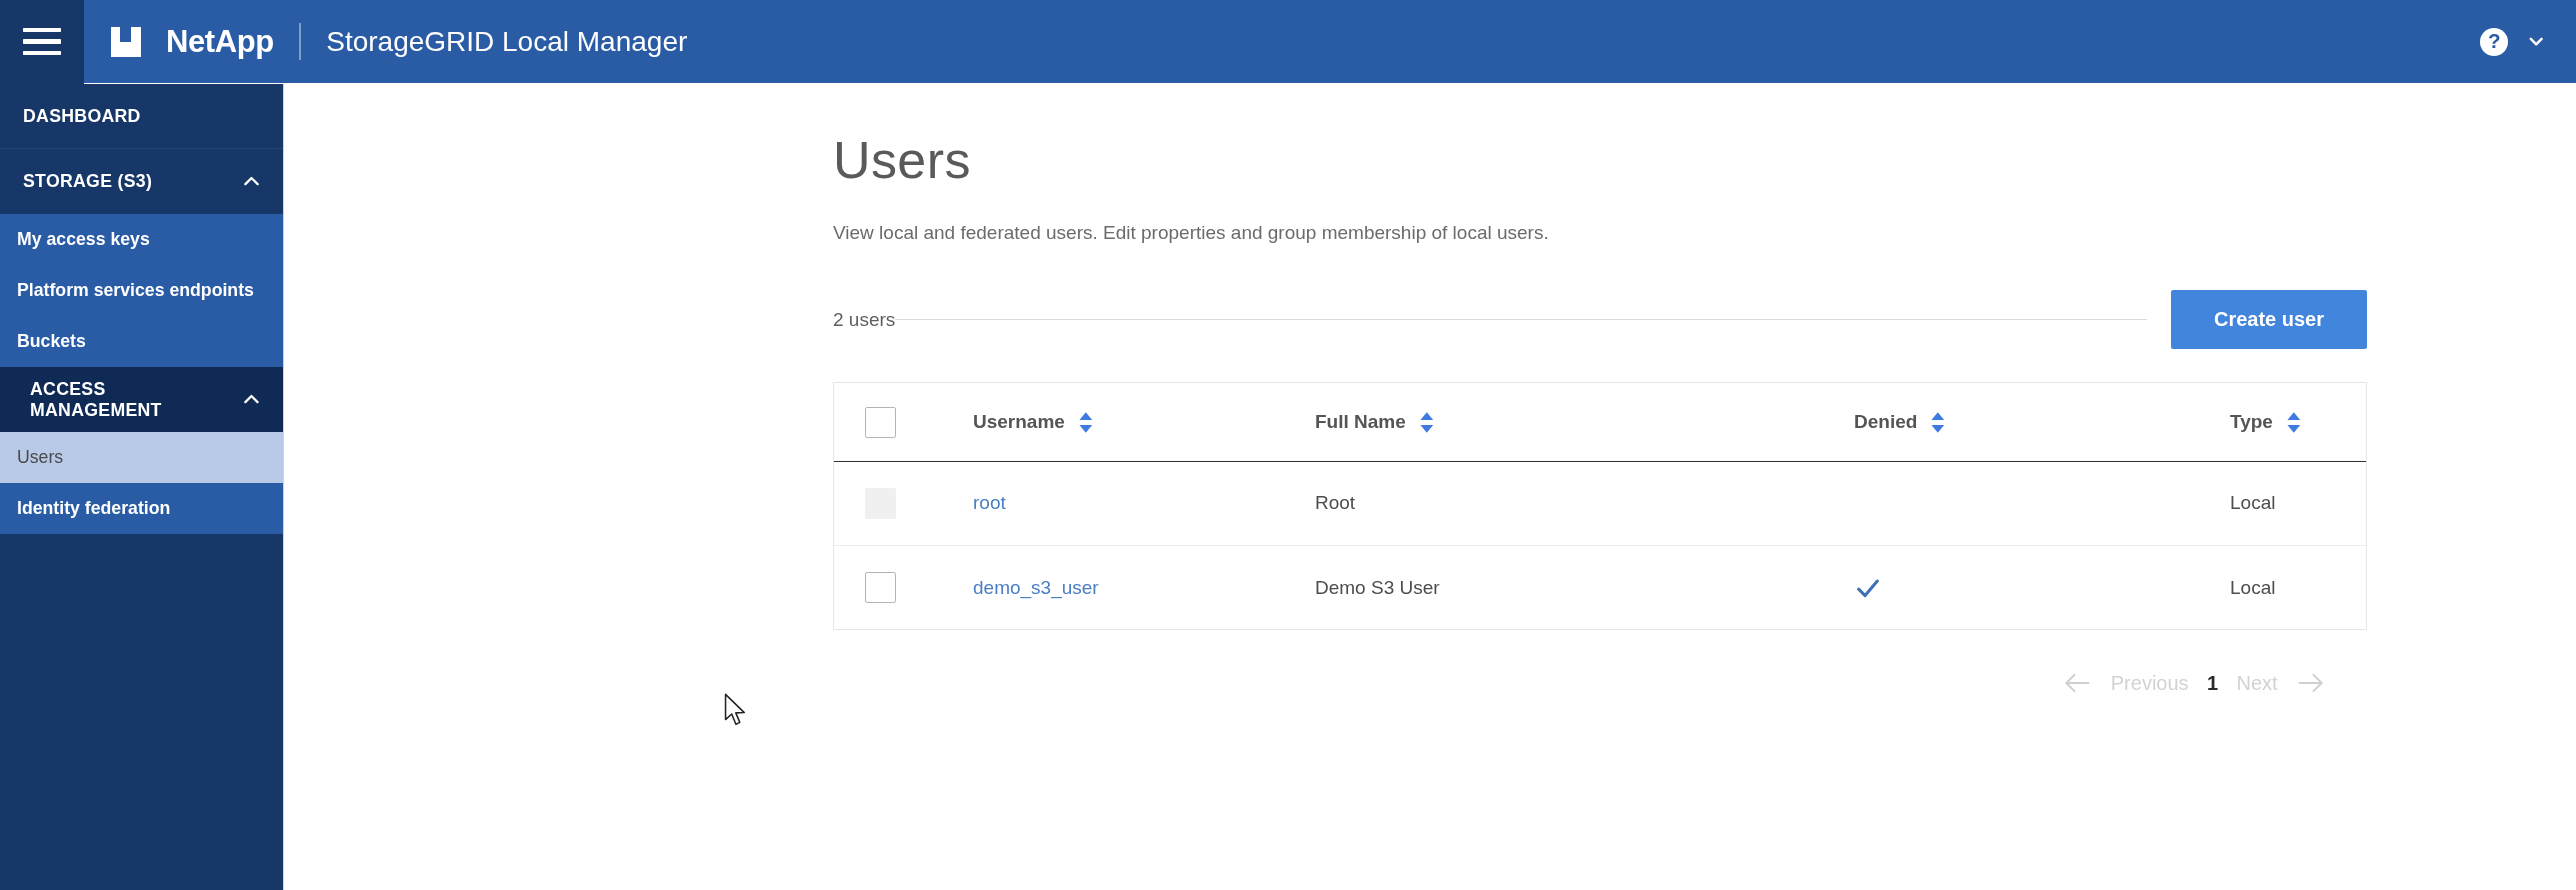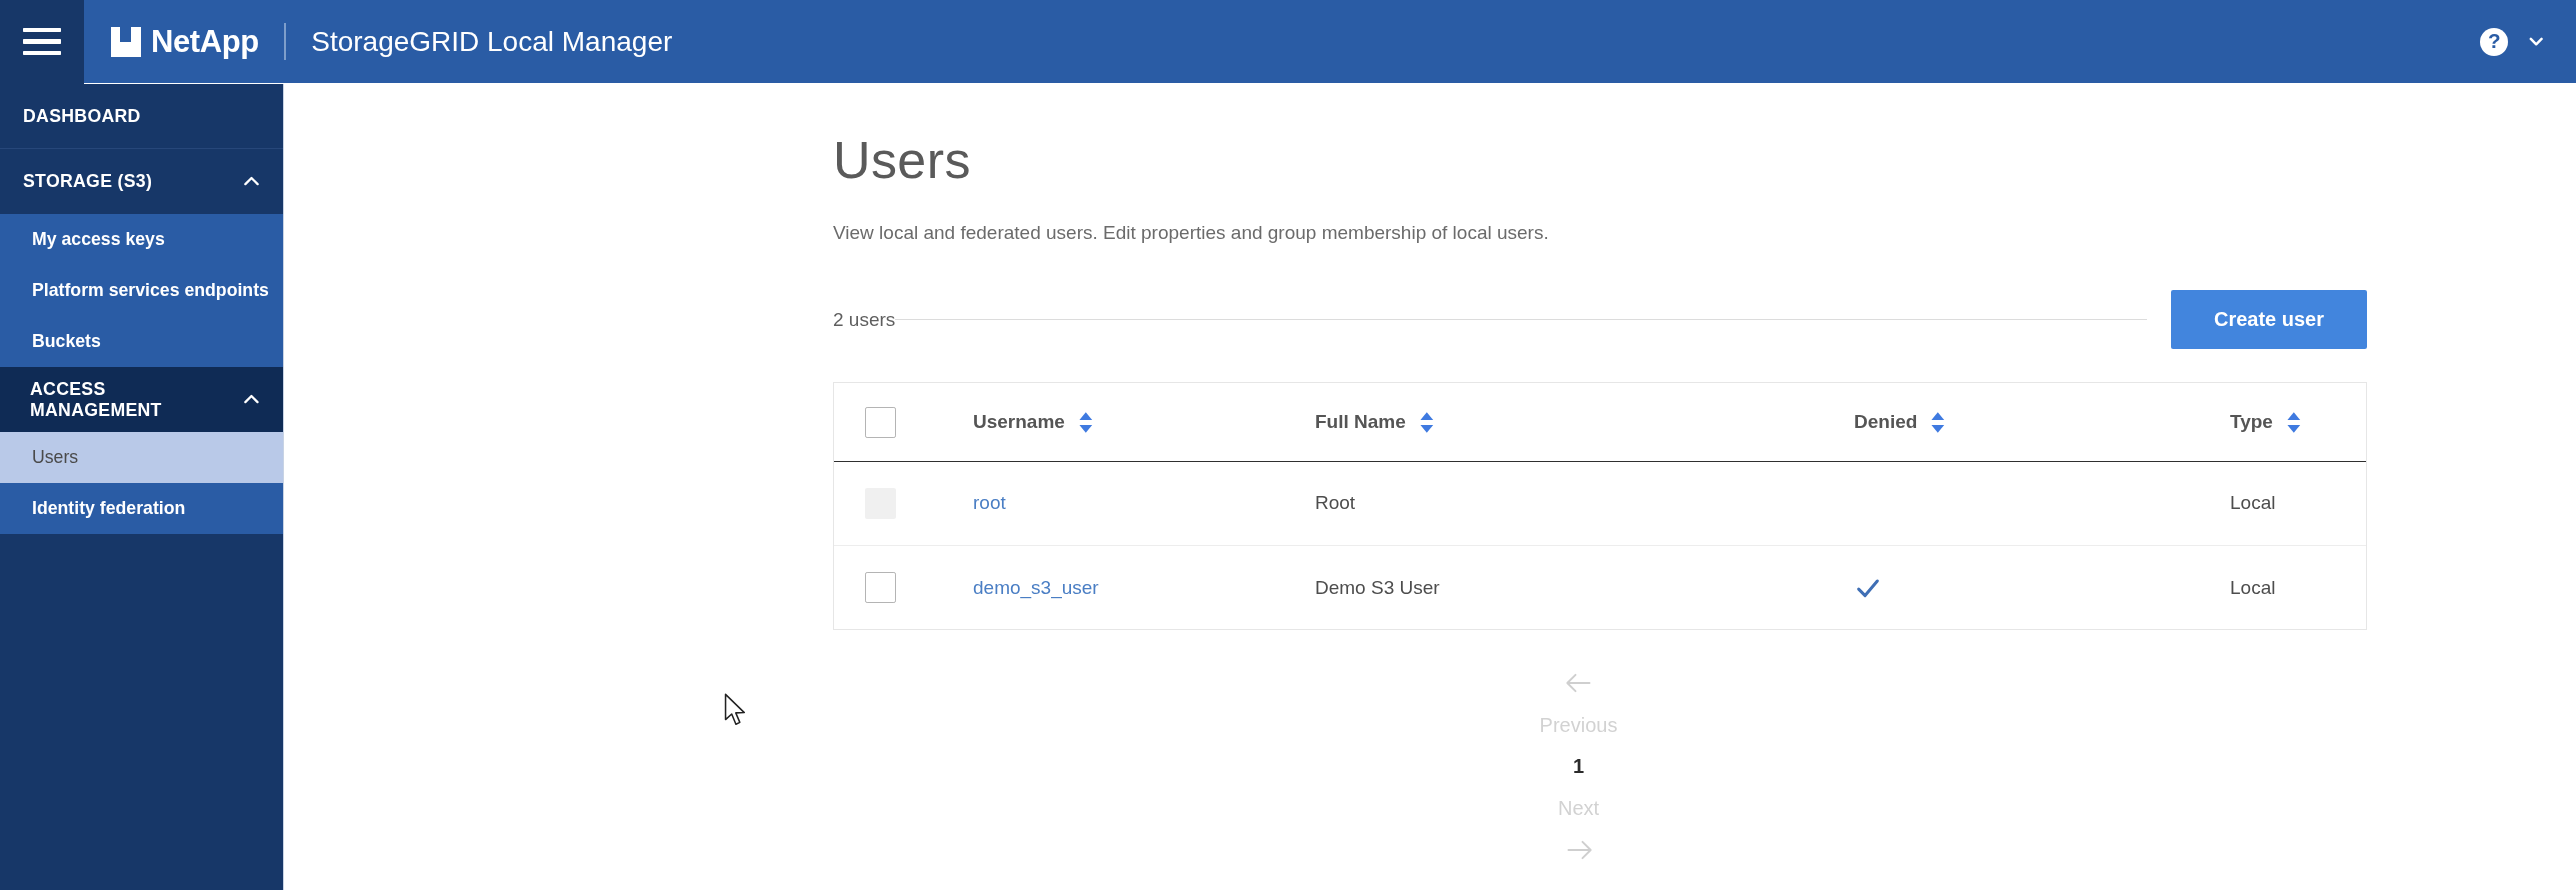--- a/index.html
+++ b/index.html
@@ -58,21 +58,21 @@
 
   .brand-block {
     display: flex;
     align-items: center;
     padding-left: 27px;
   }
 
   .netapp-logo {
     display: flex;
     align-items: center;
-    gap: 10px;
+    gap: 25px;
   }
   .netapp-mark {
     position: relative;
     width: 30px;
     height: 30px;
     background: #ffffff;
   }
   .netapp-mark::after {
     content: "";
     position: absolute;
@@ -187,21 +187,21 @@
     margin-left: auto;
     width: 21px;
     height: 21px;
     display: block;
   }
 
   .nav-item {
     height: 51px;
     display: flex;
     align-items: center;
-    padding-left: 32px;
+    padding-left: 17px;
     background: #2a5ca5;
     cursor: pointer;
   }
   .nav-item .nav-label {
     font-size: 17.7px;
     font-weight: bold;
     color: #ffffff;
   }
   .nav-item.active {
     background: #b9c9e8;
@@ -381,21 +381,20 @@
   }
 
   
   .pagination {
     margin-top: 41px;
     display: flex;
     align-items: center;
     justify-content: flex-end;
     gap: 18.4px;
     padding-right: 43px;
-    flex-direction: column;
   }
   .page-arrow { width: 28px; height: 24px; display: block; cursor: pointer; }
   .page-prev, .page-next {
     font-size: 20px;
     color: #d2d2d2;
     cursor: default;
   }
   .page-num {
     font-size: 20px;
     color: #2b2b2b;

